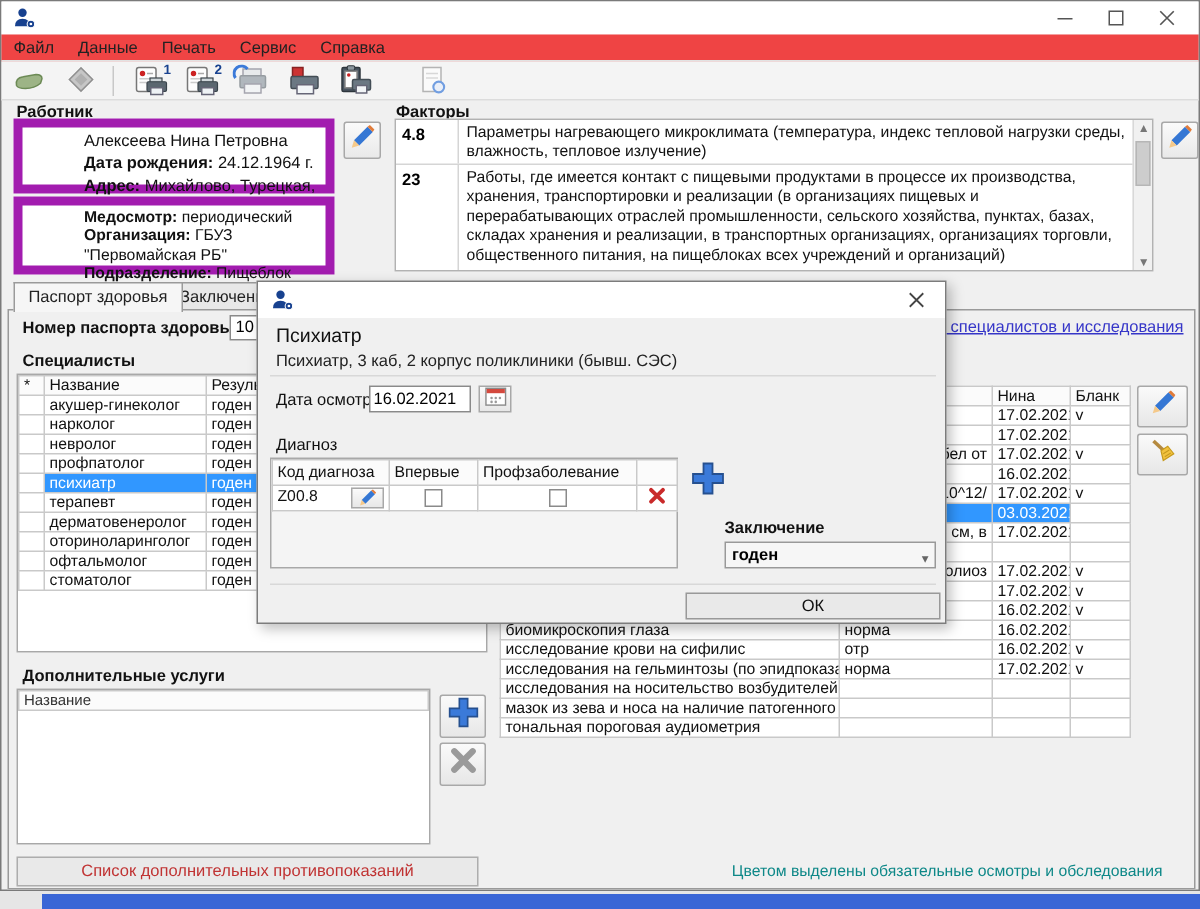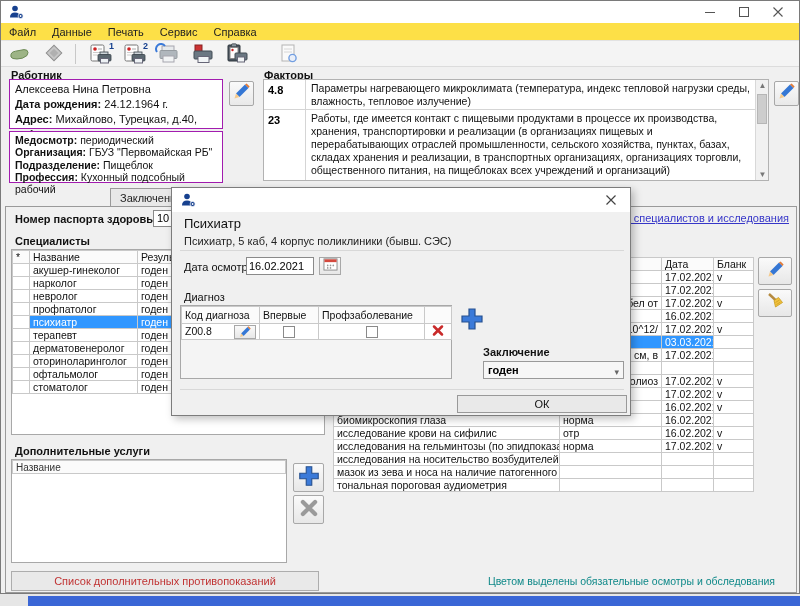--- a/index.html
+++ b/index.html
@@ -6,31 +6,31 @@
   html,body { width:800px; height:606px; font-family:"Liberation Sans","DejaVu Sans",sans-serif; background:#ececec; overflow:hidden; }
   .app { position:absolute; left:0; top:0; width:800px; height:594px; background:#f0f0f0; border:1px solid #7a7a7a; }
 
   
   .titlebar { position:absolute; left:0; top:0; width:100%; height:22px; background:#fff; }
   .appicon { position:absolute; left:7px; top:3px; width:16px; height:16px; }
   .winbtn { position:absolute; top:0; width:34px; height:22px; display:flex; align-items:center; justify-content:center; cursor:default; }
   .winbtn.min{ right:72px;} .winbtn.max{ right:38px;} .winbtn.cls{ right:4px;}
 
   
-  .menubar { position:absolute; left:0; top:22px; width:100%; height:18px; background:#fde047; border-bottom:1px solid #e2e2e2; display:flex; align-items:center; font-size:11px; color:#222; }
+  .menubar { position:absolute; left:0; top:22px; width:100%; height:18px; background:#ef4444; border-bottom:1px solid #e2e2e2; display:flex; align-items:center; font-size:11px; color:#222; }
   .menuitem { padding:2px 8px; }
 
   
   .toolbar { position:absolute; left:0; top:40px; width:100%; height:26px; background:#f4f4f4; border-bottom:1px solid #dcdcdc; display:flex; align-items:center; }
   .tbtn { position:relative; width:30px; height:24px; display:flex; align-items:center; justify-content:center; margin-left:4px; }
   .tsep { width:1px; height:20px; background:#c8c8c8; margin:0 6px; }
   .badge { position:absolute; top:-1px; right:2px; font-size:9px; font-weight:bold; color:#17418f; }
 
   .label-b { font-weight:bold; font-size:11px; color:#111; }
-  .whitebox { background:#fff; border:1px solid #a21caf; position:absolute; }
+  .whitebox { background:#fff; border:6px solid #a21caf; position:absolute;padding-left:36px; }
 
   
   .worker-text { font-size:11px; line-height:16px; padding:3px 6px; color:#111; }
   .worker-text b { font-weight:bold; }
   .editbtn { position:absolute; width:25px; height:25px; background:linear-gradient(#fafafa,#e9e9e9); border:1px solid #a8a8a8; border-radius:2px; display:flex; align-items:center; justify-content:center; }
   .factors-tbl { position:absolute; left:262px; top:78px; width:506px; height:102px; background:#fff; border:1px solid #b2b2b2; }
   .frow { position:absolute; left:0; width:492px; display:flex; border-bottom:1px solid #d5d5d5; }
   .fcode { width:42px; border-right:1px solid #d5d5d5; font-weight:bold; font-size:11px; padding:4px 4px; }
   .ftext { flex:1; font-size:10.5px; line-height:13px; padding:2px 5px; color:#111; }
   .scrollbar { position:absolute; right:0; top:0; width:13px; height:100px; background:#f1f1f1; border-left:1px solid #d8d8d8; }
@@ -241,20 +241,21 @@
     </div>
   </div>
   <div class="editbtn" style="left:773px;top:80px">
     <span><svg width="17" height="17" viewBox="0 0 17 17">
           <polygon points="12,1.5 15.5,5 6.5,14 3,10.5" fill="#3577d4"></polygon>
           <polygon points="12,1.5 13.6,0.4 16.6,3.4 15.5,5" fill="#e07b39"></polygon>
           <polygon points="3,10.5 6.5,14 1.5,15.5" fill="#f5c98a"></polygon>
         </svg></span>
   </div>
 
+  <div class="tab active" style="left:8px">Паспорт здоровья</div>
   <div class="tab" style="left:109px">Заключение</div>
   <div class="mainpanel"></div>
 
   <div class="label-b" style="position:absolute;left:14px;top:212px">Номер паспорта здоровья</div>
   <div style="position:absolute;left:152px;top:209px;width:70px;height:17px;background:#fff;border:1px solid #8a8a8a;font-size:11px;padding:1px 3px">10</div>
   <div class="label-b" style="position:absolute;left:14px;top:234px">Специалисты</div>
 
   <div class="spec-box">
     <table>
       <colgroup>
@@ -352,21 +353,21 @@
       <colgroup>
           <col style="width:226px">
           <col style="width:102px">
           <col style="width:52px">
           <col style="width:40px">
         </colgroup>
       <thead>
           <tr>
         <th></th>
         <th></th>
-        <th>Дата</th>
+        <th>Нина</th>
         <th>Бланк</th>
       </tr>
         </thead>
       <tbody id="exam-body">
           <tr>
             <td class="name"></td>
             <td class="result"></td>
             <td class="date">17.02.2021</td>
             <td class="blank">v</td>
           </tr>
@@ -495,21 +496,21 @@
             <circle cx="12.6" cy="12" r="0.9" fill="#fff"></circle>
           </svg>
       </span>
       <div class="dlg-close">
           <svg width="12" height="12">
             <path d="M1.5 1.5 L10.5 10.5 M10.5 1.5 L1.5 10.5" stroke="#444" stroke-width="1.2"></path>
           </svg>
         </div>
     </div>
     <div class="dlg-h1">Психиатр</div>
-    <div class="dlg-sub">Психиатр, 5 каб, 4 корпус поликлиники (бывш. СЭС)</div>
+    <div class="dlg-sub">Психиатр, 3 каб, 2 корпус поликлиники (бывш. СЭС)</div>
     <div class="dlg-hr" style="top:62px"></div>
     <div class="dlg-lbl" style="left:12px;top:73px">Дата осмотра</div>
     <input class="dlg-input" value="16.02.2021" style="">
     <div class="calbtn">
       <span><svg width="15" height="14" viewBox="0 0 16 15">
             <rect x="1" y="2" width="14" height="12" fill="#fff" stroke="#8a8a8a"></rect>
             <rect x="1.5" y="2.5" width="13" height="3" fill="#d4493e"></rect>
             <circle cx="5" cy="9" r="0.9" fill="#999"></circle>
             <circle cx="8" cy="9" r="0.9" fill="#999"></circle>
             <circle cx="11" cy="9" r="0.9" fill="#999"></circle>

